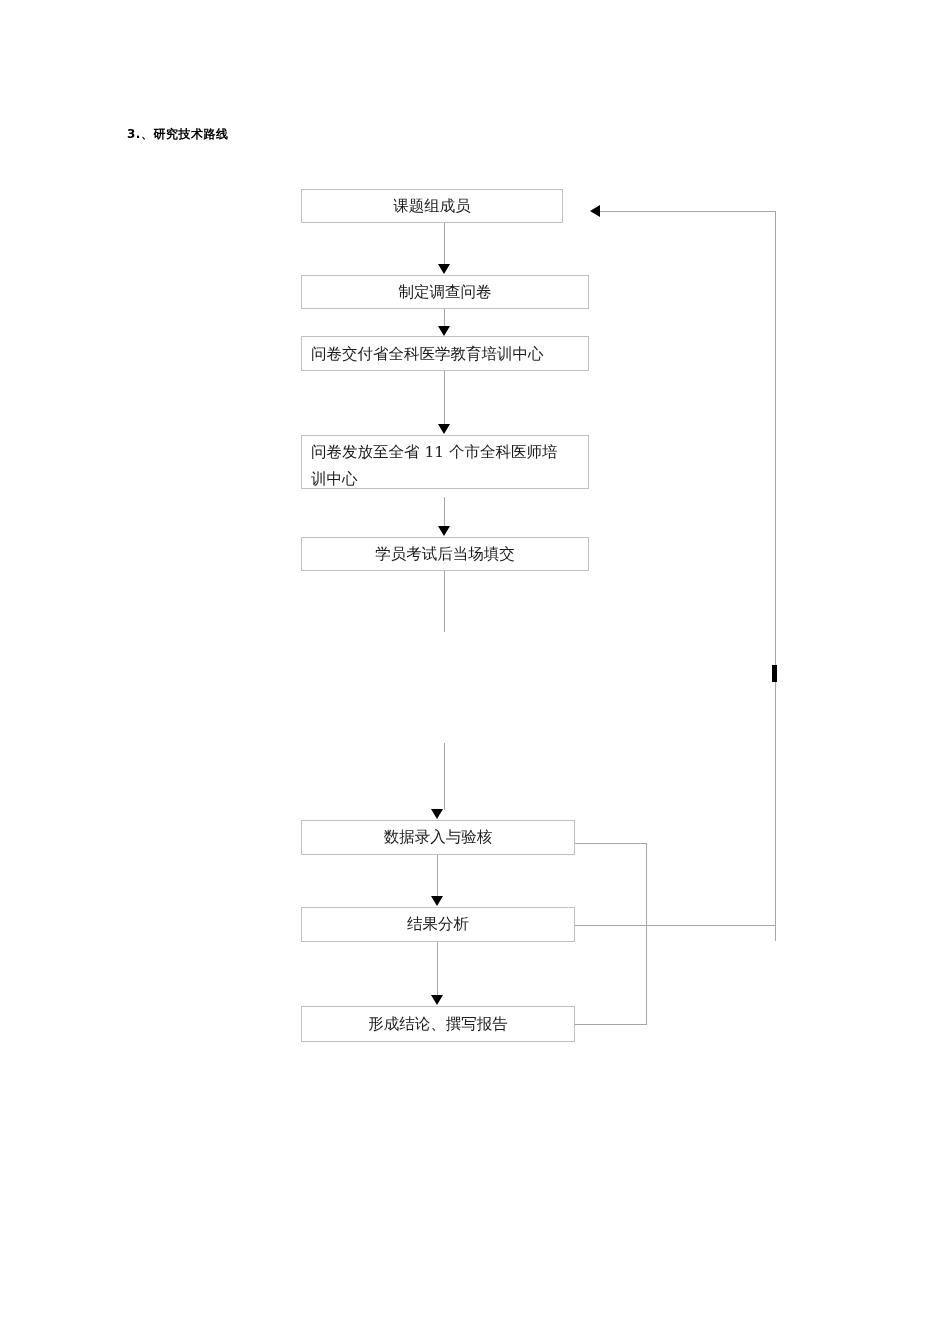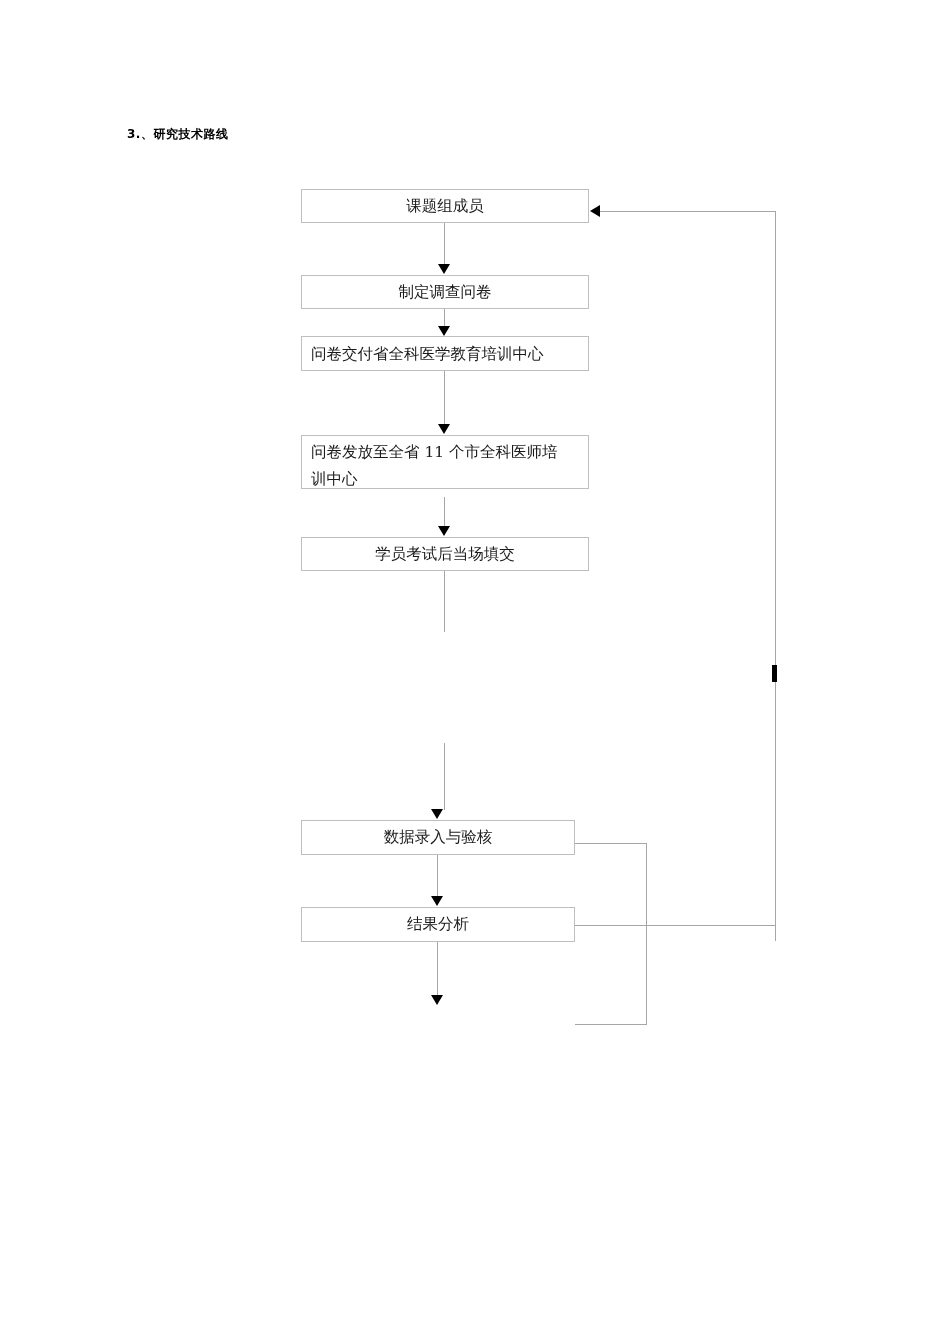--- a/index.html
+++ b/index.html
@@ -90,21 +90,21 @@
     background: #000000;
   }
 </style>
 </head>
 <body>
 
 <div id="page">
 
   <div class="section-title">3.、研究技术路线</div>
 
-  <div class="node center vmid" style="left:301px; top:189px; width:288px; height:34px;">
+  <div class="node center vmid" style="left:301px; top:189px; width:262px; height:34px;">
     <span class="txt">课题组成员</span>
   </div>
 
   <div class="node center vmid" style="left:301px; top:275px; width:288px; height:34px;">
     <span class="txt">制定调查问卷</span>
   </div>
 
   <div class="node left clipped" style="left:301px; top:336px; width:288px; height:35px;">
     <span class="txt">问卷交付省全科医学教育培训中心
 11 个市全科医师培训中心</span>
@@ -121,20 +121,23 @@
 
 
   <div class="node center vmid" style="left:301px; top:820px; width:274px; height:35px;">
     <span class="txt">数据录入与验核</span>
   </div>
 
   <div class="node center vmid" style="left:301px; top:907px; width:274px; height:35px;">
     <span class="txt">结果分析</span>
   </div>
 
+  <div class="node center vmid" style="left:301px; top:1006px; width:274px; height:36px;">
+    <span class="txt">形成结论、撰写报告</span>
+  </div>
 
   <div class="ln vline" style="left:444px; top:223px; height:42px;"></div>
   <div class="arrow-down" style="left:438px; top:264px;"></div>
 
   <div class="ln vline" style="left:444px; top:309px; height:18px;"></div>
   <div class="arrow-down" style="left:438px; top:326px;"></div>
 
   <div class="ln vline" style="left:444px; top:371px; height:54px;"></div>
   <div class="arrow-down" style="left:438px; top:424px;"></div>
 

